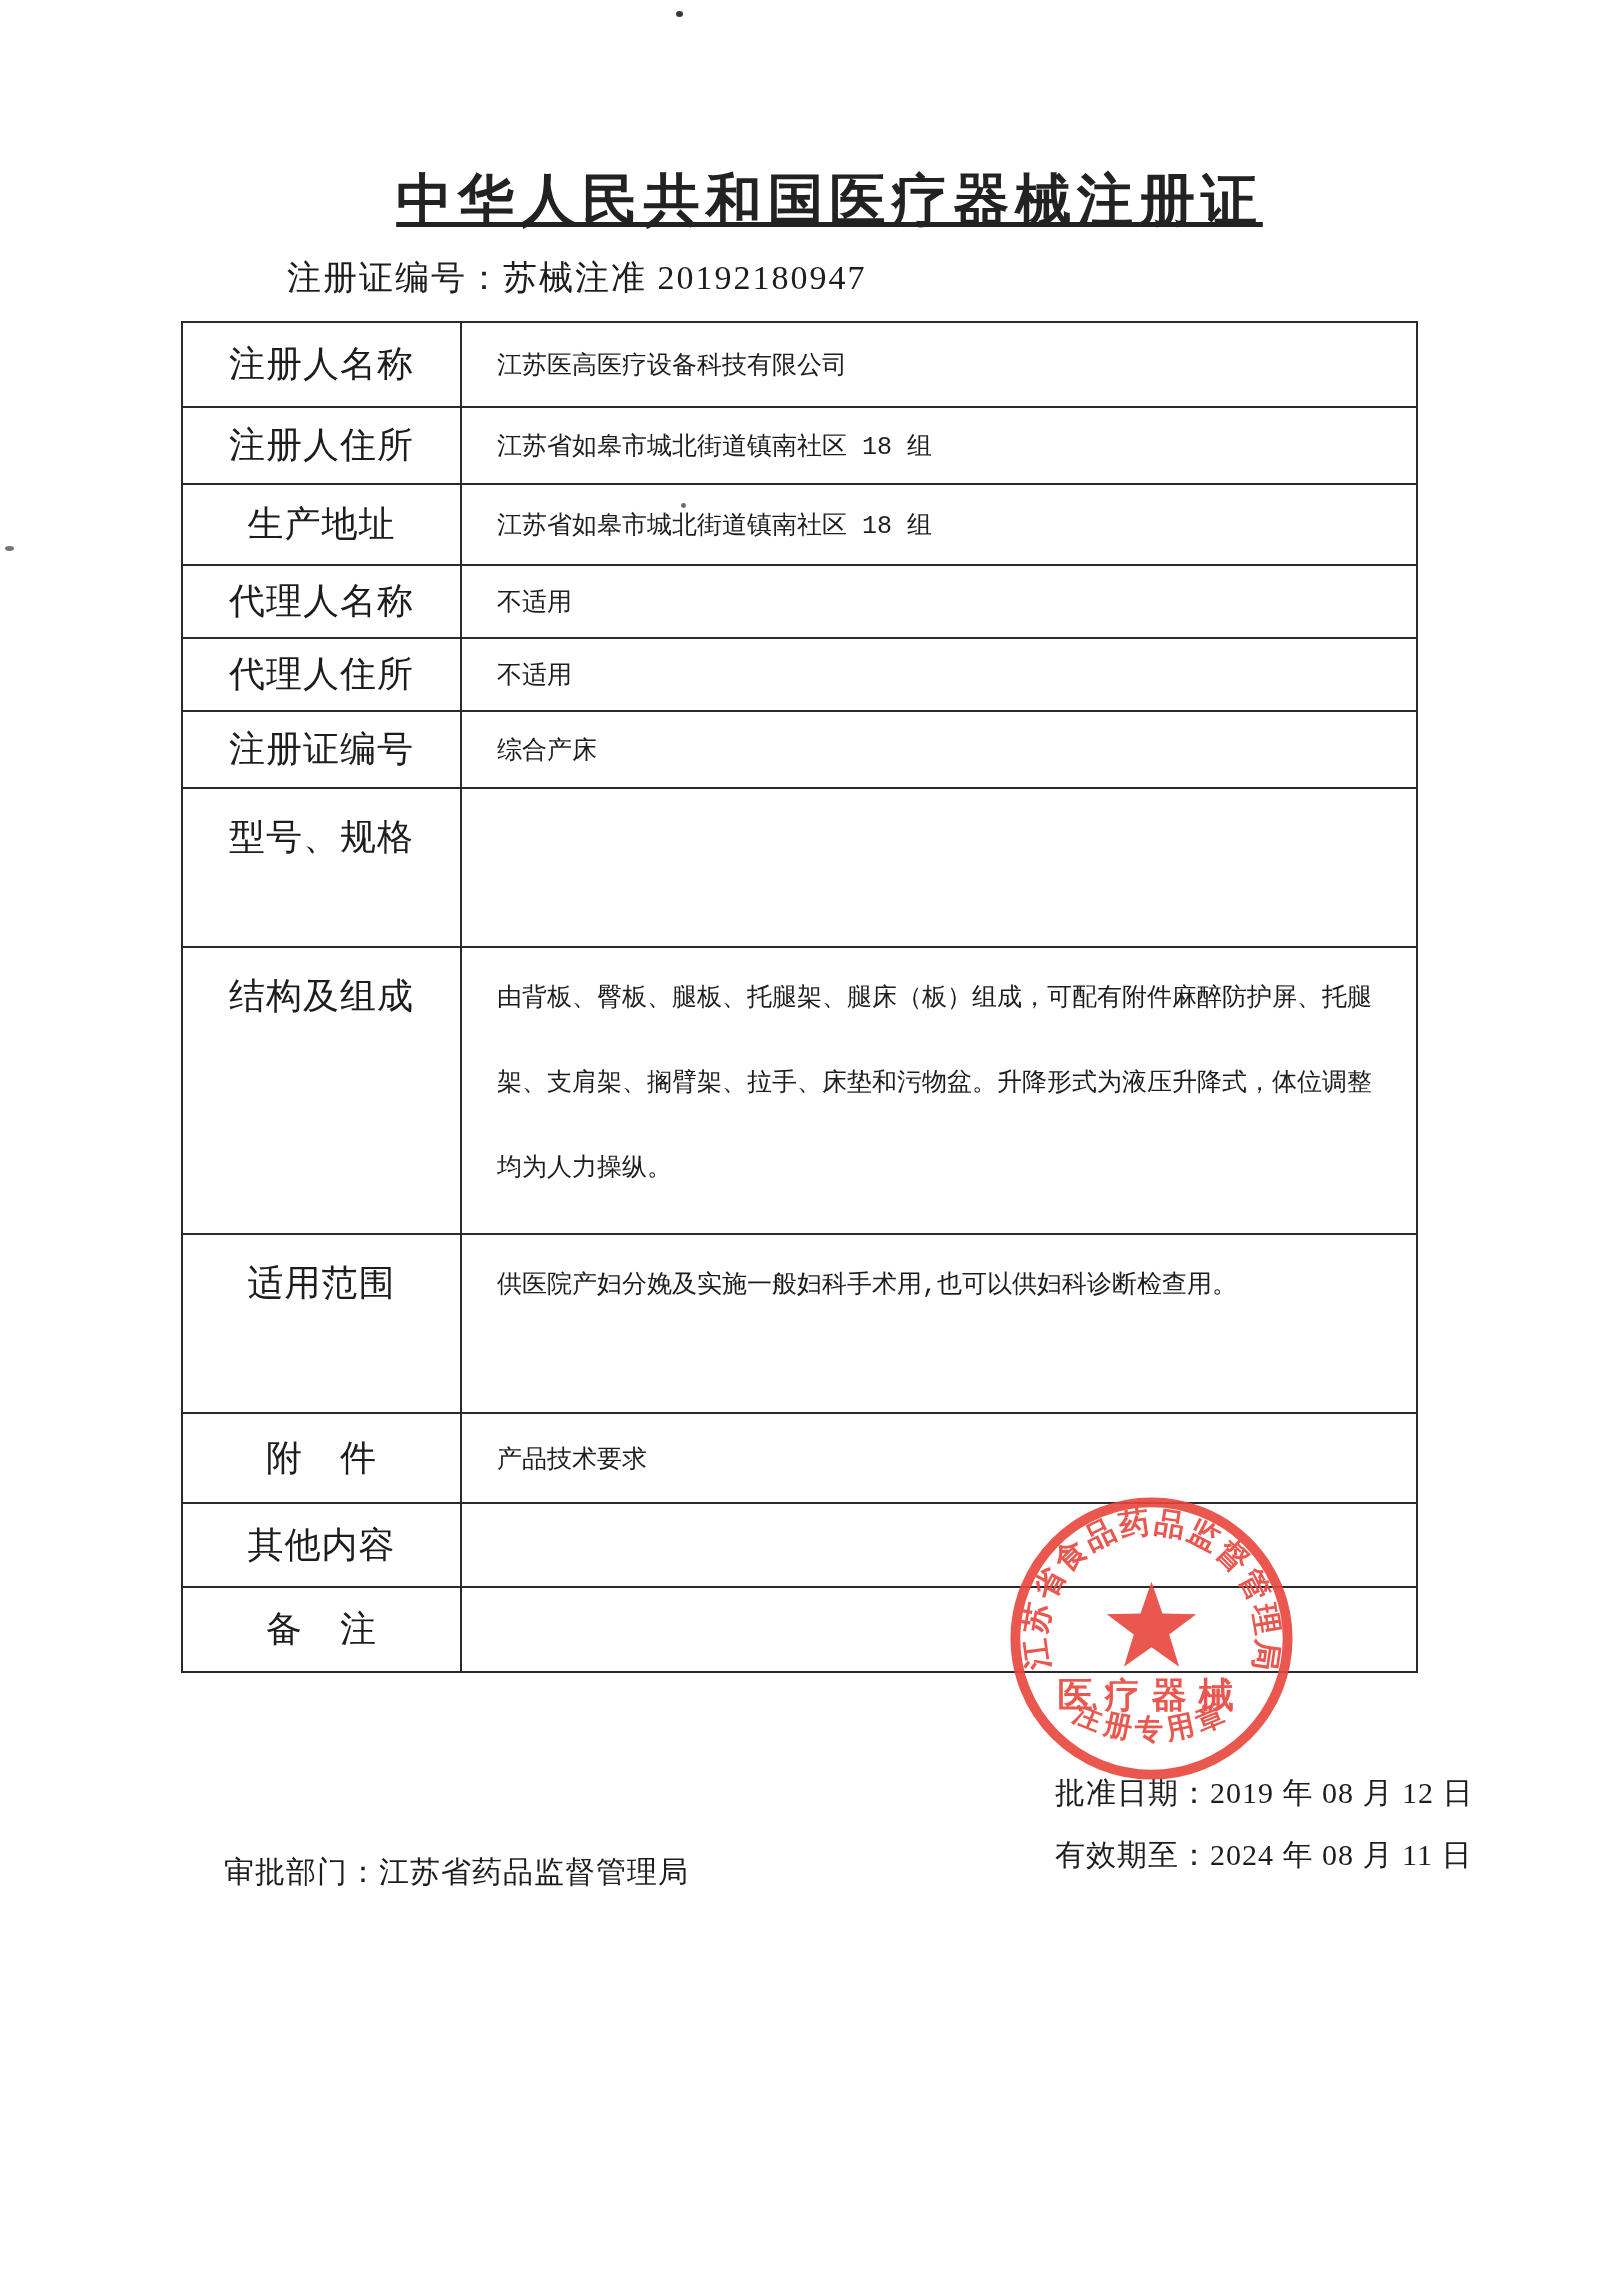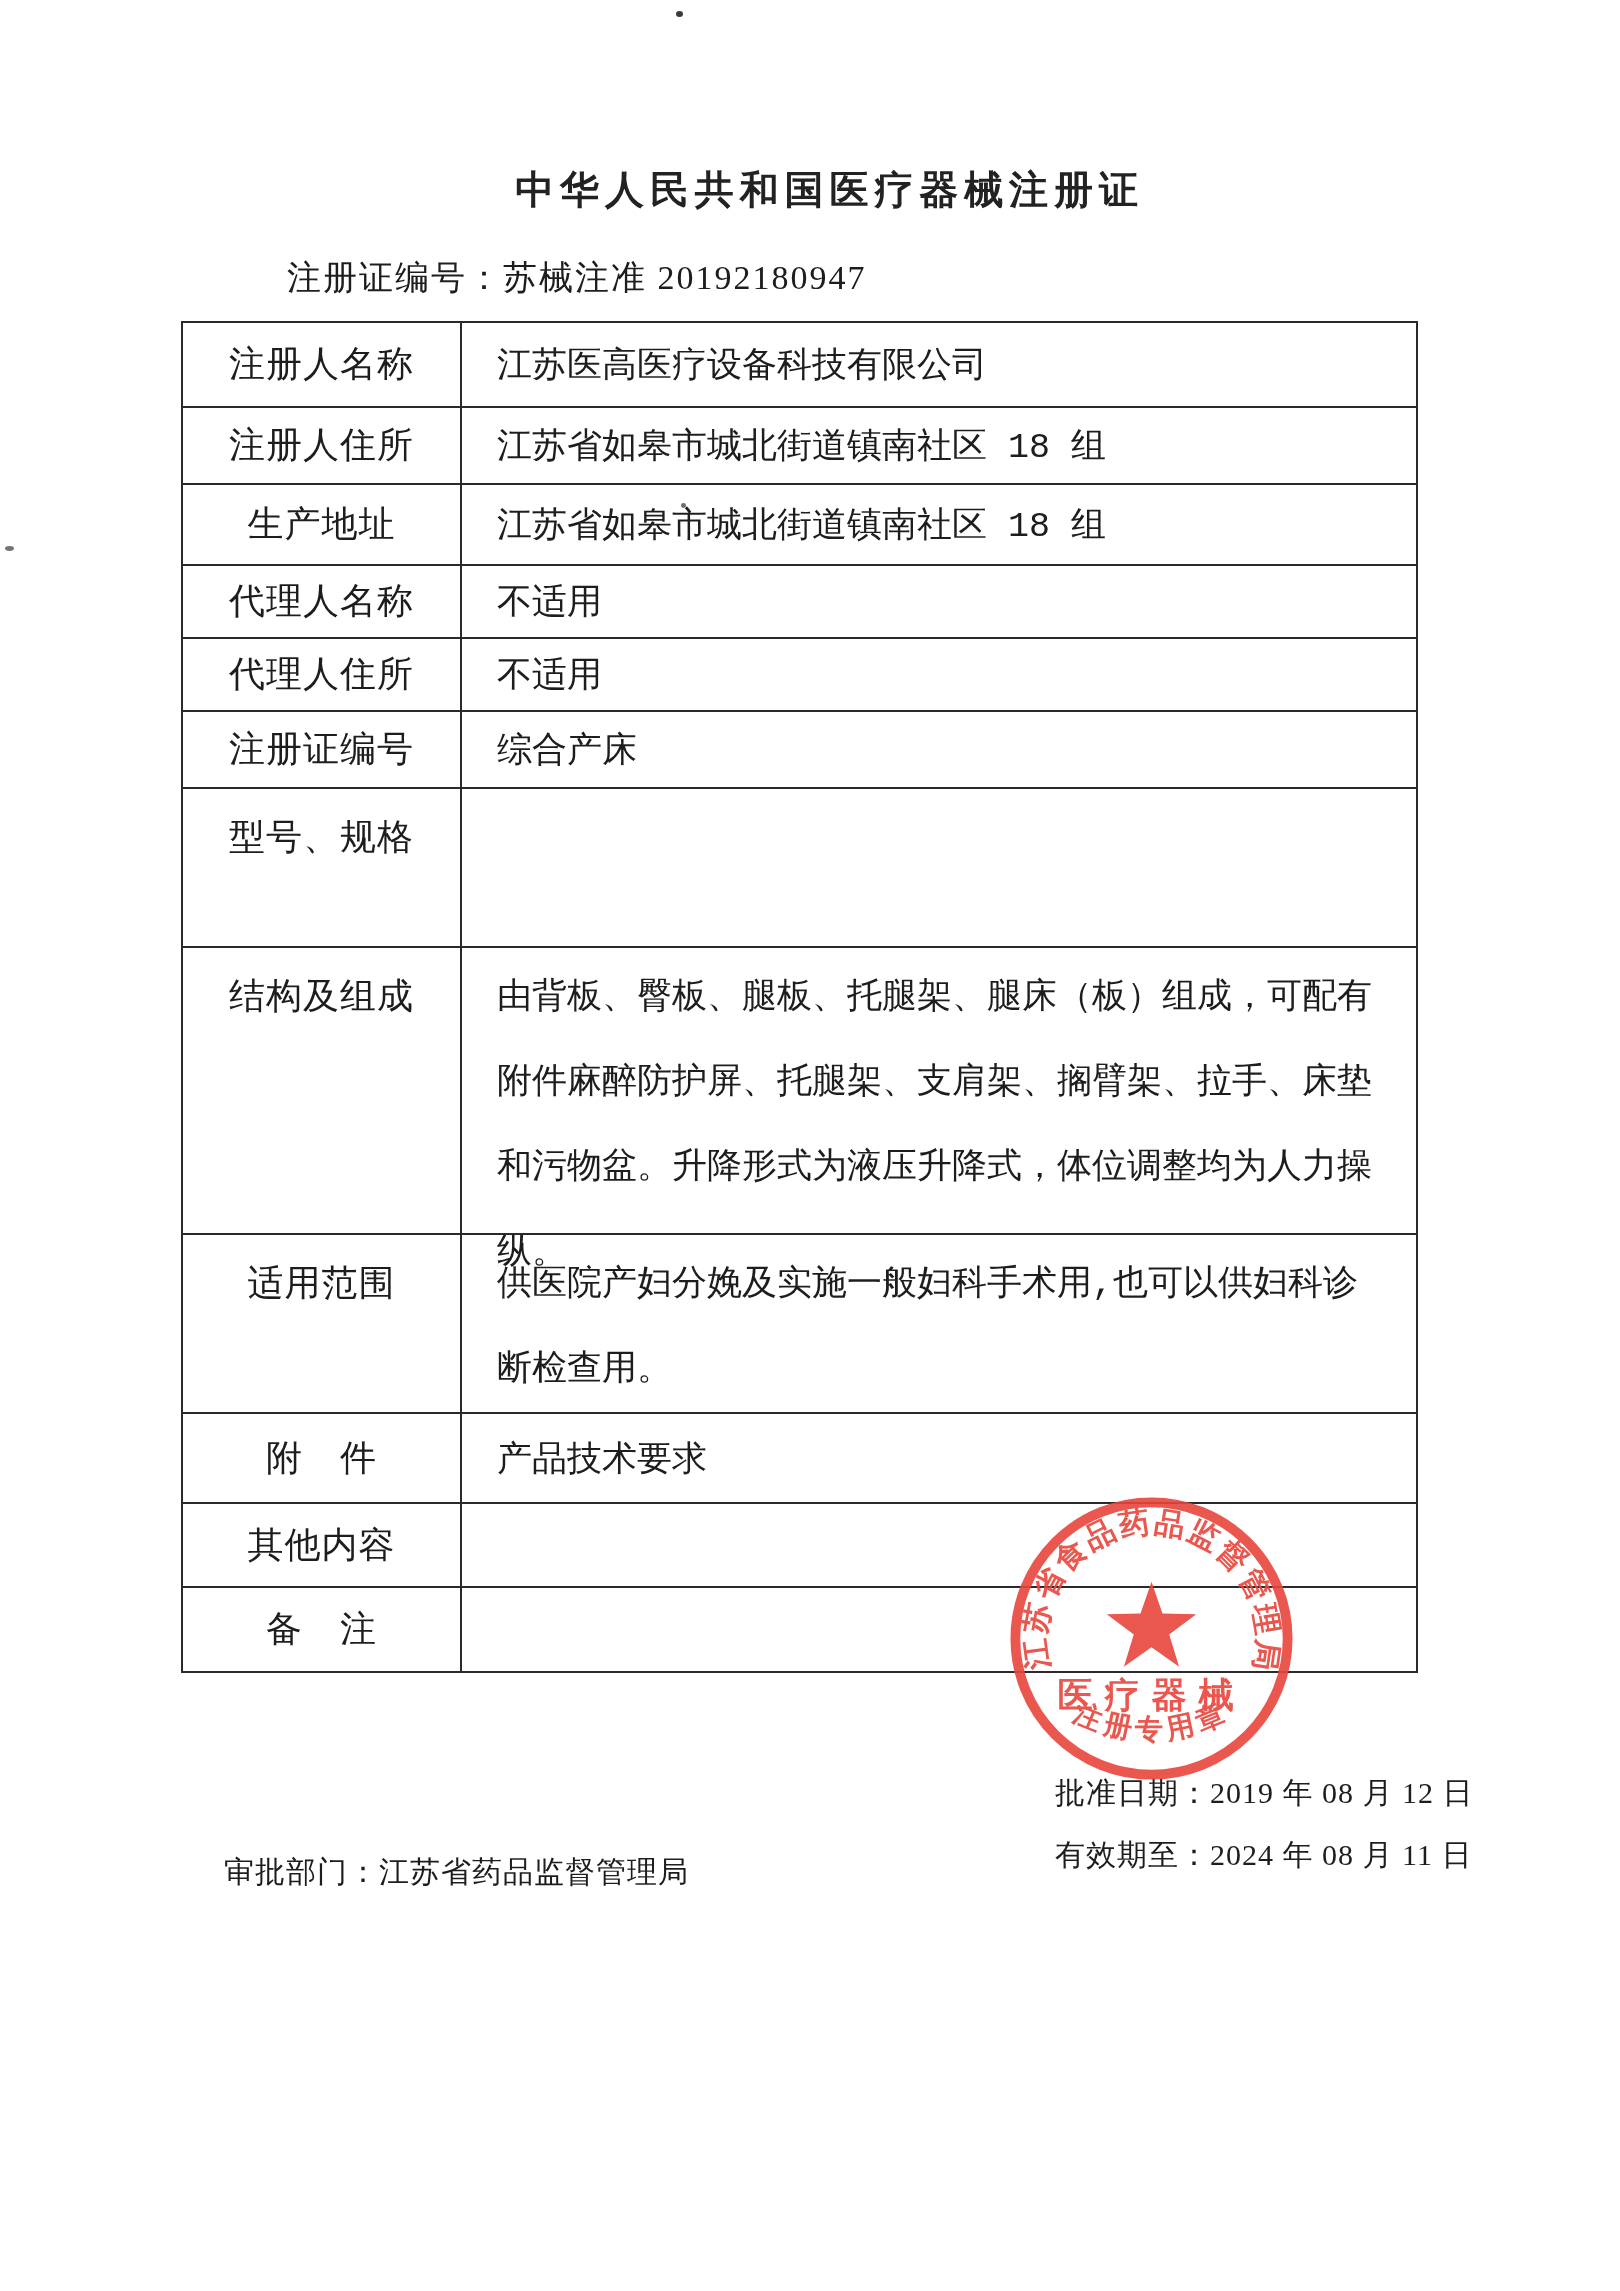--- a/index.html
+++ b/index.html
@@ -3,39 +3,39 @@
 <meta charset="utf-8">
 <style>
   html,body{margin:0;padding:0;}
   body{
     width:1620px;height:2292px;position:relative;background:#ffffff;
     font-family:"Liberation Serif","DejaVu Serif",serif;color:#1d1d1d;
     overflow:hidden;
   }
   .title{
     position:absolute;left:39px;top:163px;width:1581px;text-align:center;
-    font-size:39px;font-weight:bold;letter-spacing:5.9px;color:#222;
+    font-size:56px;font-weight:bold;letter-spacing:5.9px;color:#222;text-decoration:underline;
   }
   .regno{
     position:absolute;left:287px;top:255px;font-size:34px;letter-spacing:2px;
   }
   .regtable{
     position:absolute;left:181px;top:321px;width:1237px;
     border:2px solid #2a2a2a;box-sizing:border-box;background:transparent;
   }
   .trow{display:flex;box-sizing:border-box;border-top:2px solid #2a2a2a;font-family:Liberation Mono, monospace;}
   .trow:first-child{border-top:none;}
   .lcell{
     width:279px;flex:0 0 279px;border-right:2px solid #2a2a2a;box-sizing:border-box;
     display:flex;align-items:center;justify-content:center;
     font-size:36px;letter-spacing:1px;text-align:center;
   }
   .vcell{
     flex:1;display:flex;align-items:center;box-sizing:border-box;
-    padding-left:35px;padding-right:30px;font-size:35px;
+    padding-left:35px;padding-right:30px;font-size:25px;
   }
   .multi .lcell{align-items:flex-start;padding-top:7.8px;line-height:85px;}
   .multi .vcell{display:block;padding-top:7.8px;line-height:85px;}
   .h85{height:83px}.h79{height:77px}.h83{height:81px}.h74{height:73px}
   .h160{height:159px}.h353{height:287px}.h183{height:179px}
   .h92{height:90px}.h90{height:84px}.h87{height:85px}
   .footline{position:absolute;font-size:30px;letter-spacing:1px;}
   .dept{left:224px;top:1852px;}
   .date1{left:1055px;top:1773px;}
   .date2{left:1055px;top:1835px;}

